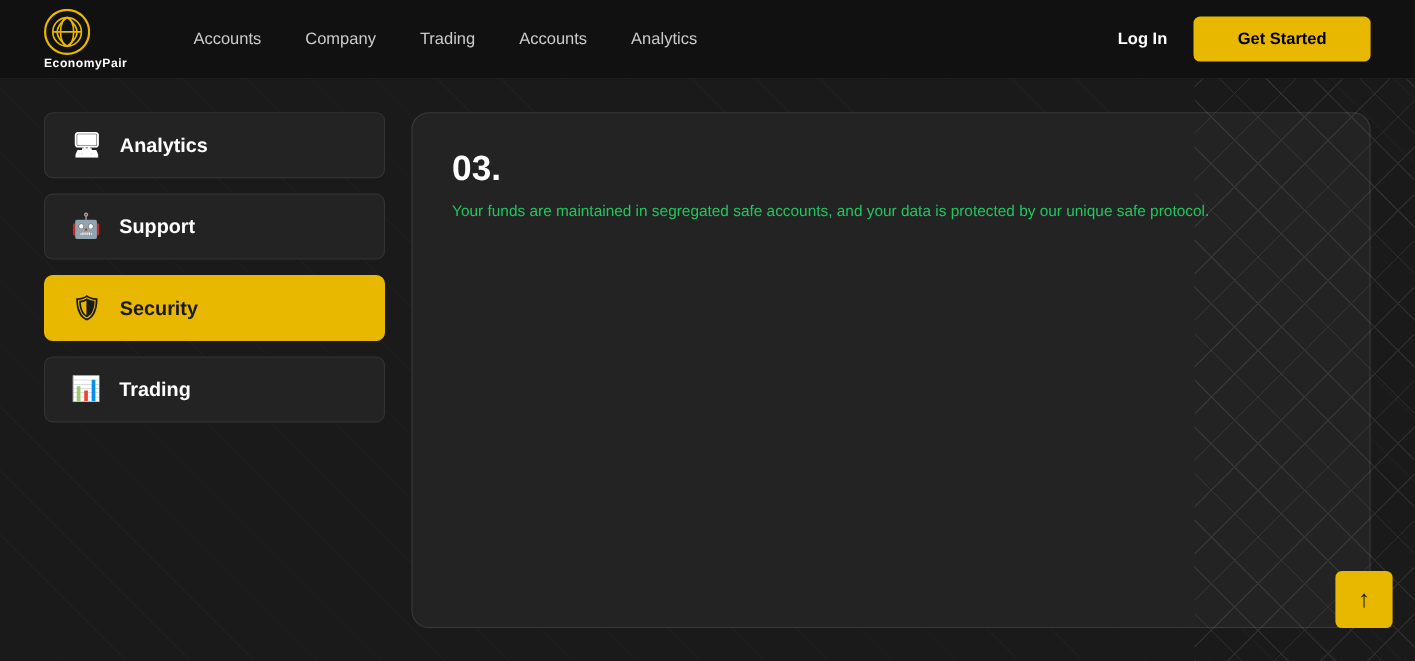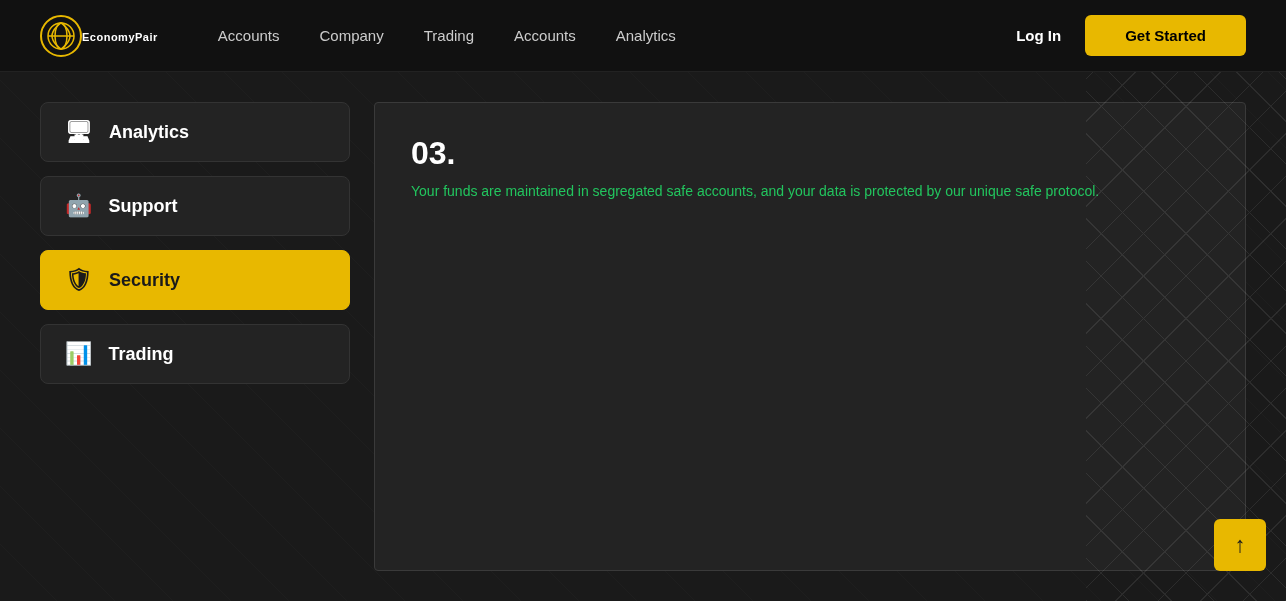--- a/index.html
+++ b/index.html
@@ -16,22 +16,21 @@
     .navbar {
       background-color: #111;
       display: flex;
       align-items: center;
       padding: 0 40px;
       height: 72px;
       border-bottom: 1px solid #222;
     }
     .logo-area {
       display: flex;
-      flex-direction: row;
-      align-items: center;
+      flex-direction: column;
       margin-right: 60px;
     }
     .logo-icon {
       width: 42px;
       height: 42px;
     }
     .logo-text {
       font-size: 11px;
       color: #fff;
       font-weight: bold;
@@ -125,21 +124,21 @@
 
     
     .cards-area {
       display: flex;
       gap: 20px;
       flex: 1;
     }
     .card {
       background: #232323;
       border: 1px solid #3a3a3a;
-      border-radius: 4px;
+      border-radius: 16px;
       padding: 32px 36px;
       flex: 1;
       display: flex;
       flex-direction: column;
     }
     .card-number {
       font-size: 32px;
       font-weight: 900;
       color: #fff;
       margin-bottom: 8px;

